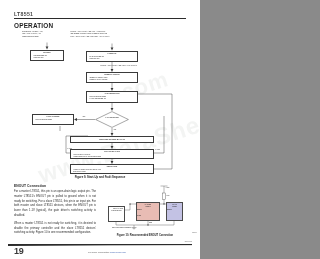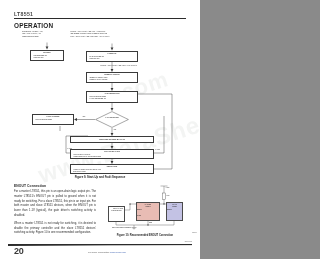--- a/index.html
+++ b/index.html
@@ -466,18 +466,18 @@
       <div class="pin-lbl" style="left:8px; top:42.5px;">NOT FOR DIRECT CONNECT</div>
     </div>
   </div>
 
   <div class="fig2-num" style="top:232px;">855110</div>
   <div class="fig2-caption" style="top:234px;">Figure 10. Recommended ENOUT Connection</div>
 
   <div class="ftr-code">855110fa</div>
   <div class="ftr-rule-thick"></div>
   <div class="ftr-rule-grad"></div>
-  <div class="page-num">20</div>
+  <div class="page-num">19</div>
   <div class="ftr-center">
     <span>For more information </span><span class="ftr-link">www.linear.com</span>
   </div>
 
 </div>
 
 </body></html>

